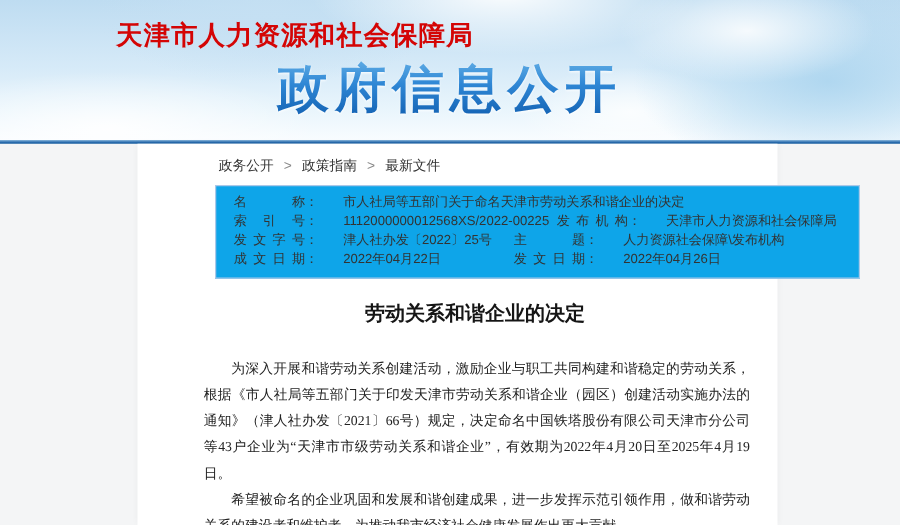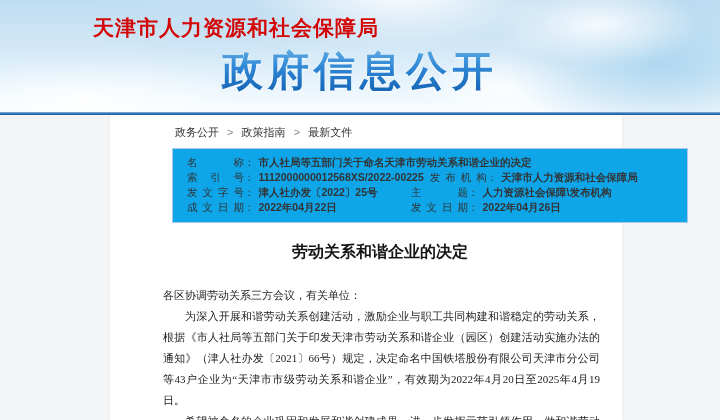--- a/index.html
+++ b/index.html
@@ -62,21 +62,21 @@
   .meta-row { display: flex; line-height: 15px; }
   .meta-cell { display: flex; align-items: baseline; }
   .meta-cell.left  { flex: 0 0 224px; padding-right: 6px; }
   .meta-cell.right { flex: 1 1 auto; align-items: flex-end; }
   .meta-cell.full  { flex: 1 1 auto; }
   .meta-label {
     display: inline-block; width: 57px; flex: 0 0 57px;
     text-align: justify; text-align-last: justify; color: #333;
   }
   .colon { flex: 0 0 auto; }
-  .meta-value { margin-left: 4px; color: #333; white-space: nowrap; font-weight: bold; }
+  .meta-value { margin-left: 20px; color: #333; white-space: nowrap; }
 
   .doc-title {
     margin-top: 17px; text-align: center;
     font-family: "Liberation Serif", "DejaVu Serif", serif;
     font-size: 16px; font-weight: bold; color: #151515; line-height: 23px;
   }
   .doc-title span { display: block; }
 
   .doc-body {
     margin: 22px 22px 0 25px;
@@ -150,18 +150,17 @@
         <span class="meta-value">2022年04月26日</span>
       </div>
     </div>
   </div>
 
   <h1 class="doc-title">
     <span>劳动关系和谐企业的决定</span>
   </h1>
 
   <div class="doc-body">
-    <p>各区协调劳动关系三方会议，有关单位：</p>
     <p class="indent">为深入开展和谐劳动关系创建活动，激励企业与职工共同构建和谐稳定的劳动关系，根据《市人社局等五部门关于印发天津市劳动关系和谐企业（园区）创建活动实施办法的通知》（津人社办发〔2021〕66号）规定，决定命名中国铁塔股份有限公司天津市分公司等43户企业为“天津市市级劳动关系和谐企业”，有效期为2022年4月20日至2025年4月19日。</p>
     <p class="indent">希望被命名的企业巩固和发展和谐创建成果，进一步发挥示范引领作用，做和谐劳动关系的建设者和维护者，为推动我市经济社会健康发展作出更大贡献。</p>
   </div>
 
 </div>
 
 </body></html>

